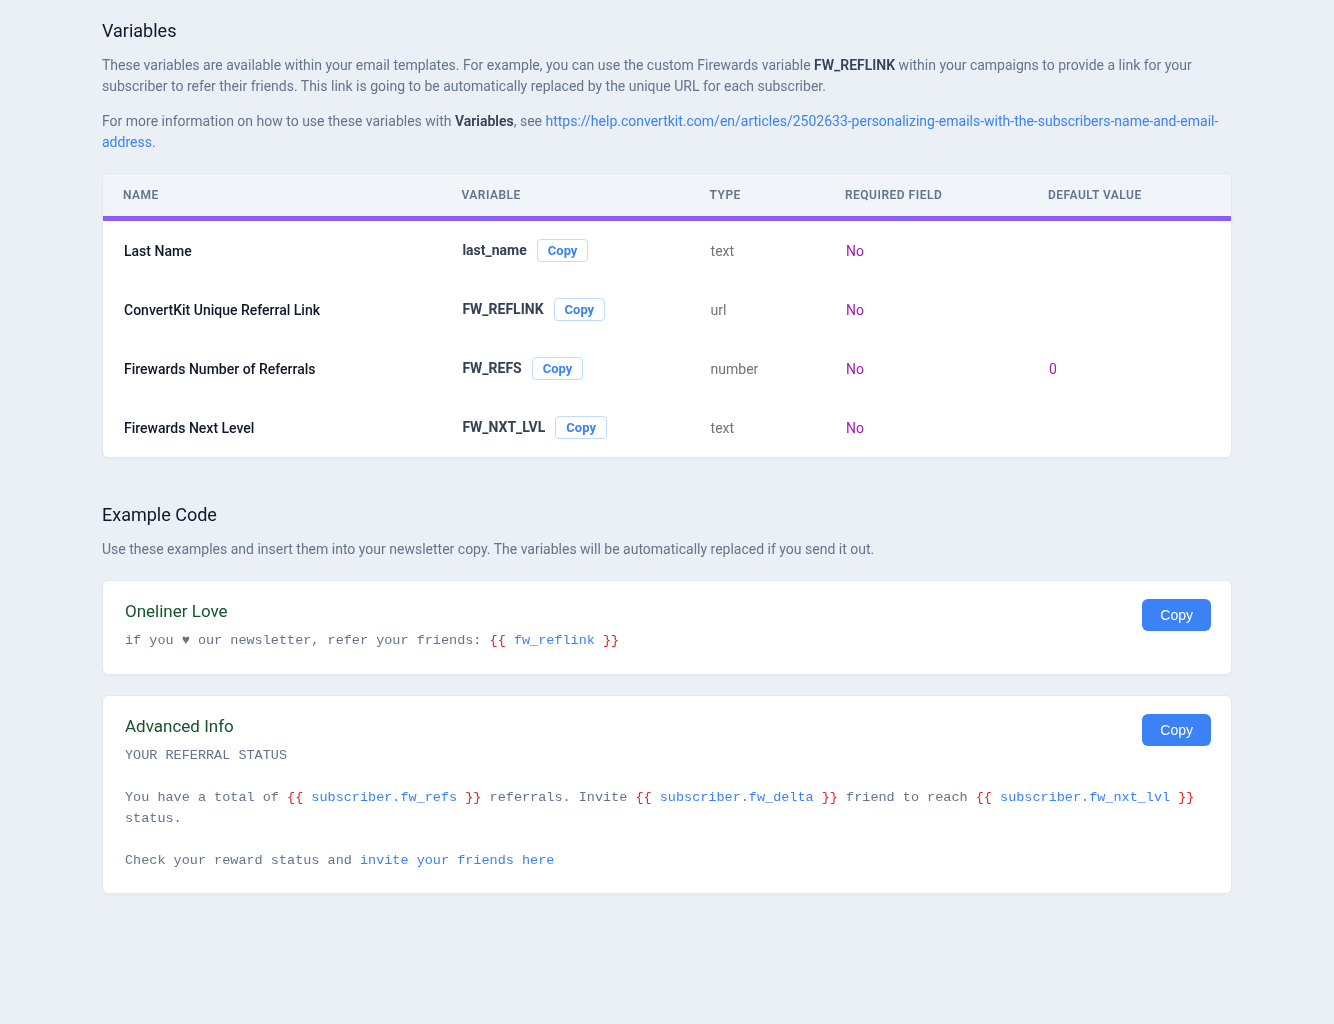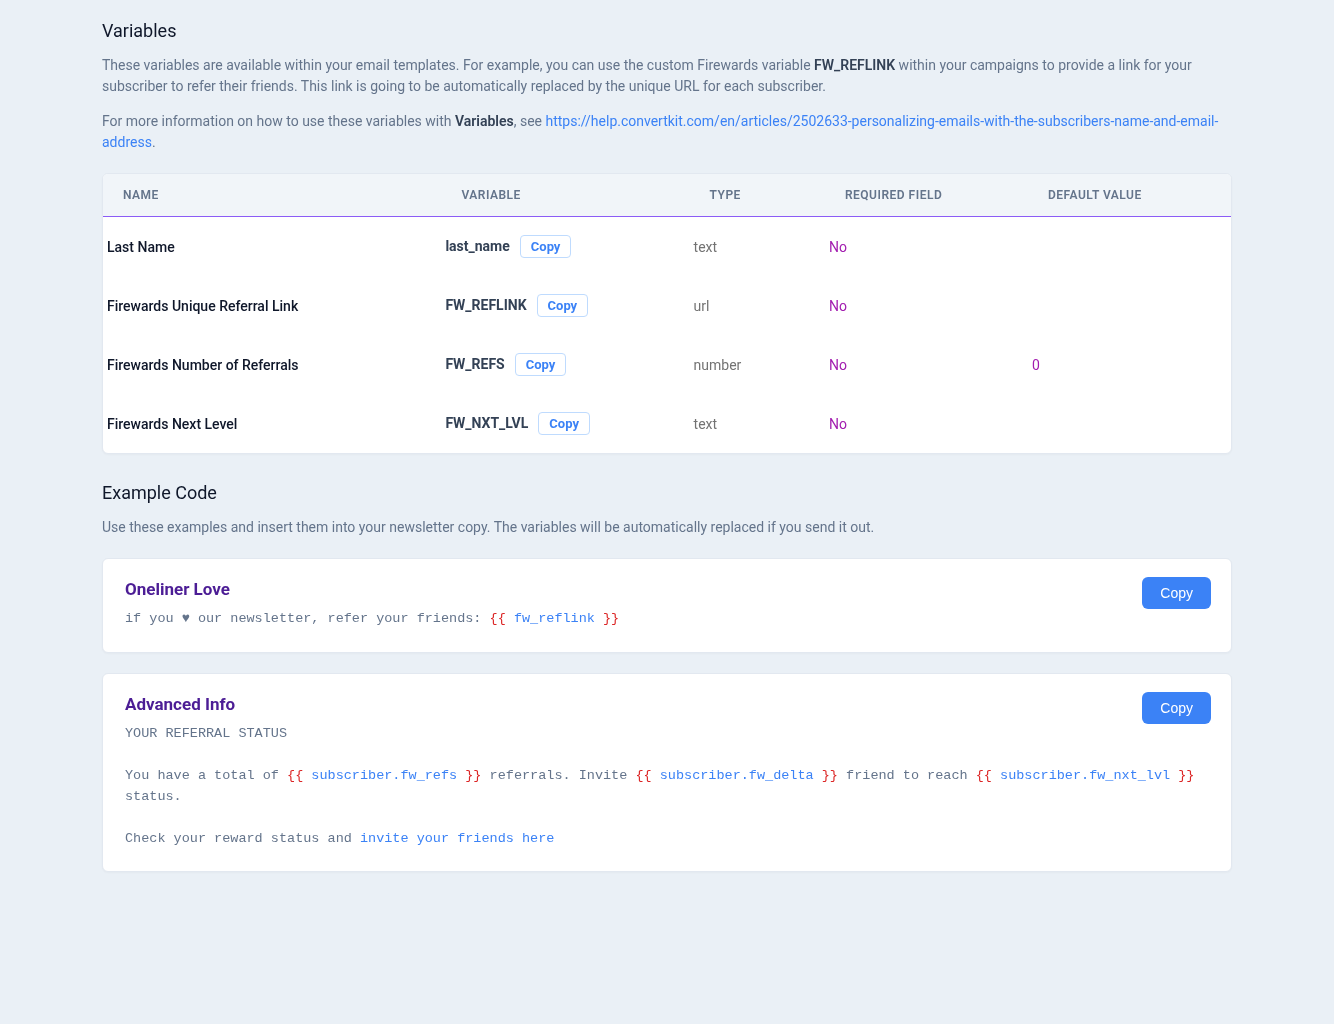--- a/index.html
+++ b/index.html
@@ -42,59 +42,59 @@
   }
   table { width: 100%; border-collapse: collapse; }
   thead th {
     background: #f1f5f9;
     color: #64748b;
     font-size: 12px;
     font-weight: 600;
     letter-spacing: 0.5px;
     text-align: left;
     padding: 14px 20px;
-    border-bottom: 1px solid #8b5cf6;
+    border-bottom: 5px solid #8b5cf6;
   }
   tbody td {
-    padding: 18px 4px;
+    padding: 18px 21px;
     font-size: 14px;
     vertical-align: middle;
   }
   td.name-cell { color: #0f172a; font-weight: 500; }
   td.var-cell { color: #334155; font-weight: bold; }
   td.type-cell { color: #737373; }
   td.req-cell, td.def-cell { color: #a21caf; }
 
   .copy-chip {
     display: inline-block;
     color: #3b82f6;
     border: 1px solid #bfdbfe;
     border-radius: 4px;
     font-size: 13px;
     padding: 3px 10px;
     margin-left: 10px;
     background: #fff;
     cursor: pointer;
   }
 
-  .section-gap { margin-top: 28px; }
+  .section-gap { margin-top: 46px; }
 
   .example-card {
     background: #fff;
     border: 1px solid #e2e8f0;
     border-radius: 6px;
     padding: 20px 22px 22px 22px;
     margin-top: 20px;
     position: relative;
     box-shadow: 0 1px 2px rgba(0,0,0,0.03);
   }
   .example-card h3 {
     font-size: 17px;
-    font-weight: 700;
-    color: #4c1d95;
+    font-weight: 400;
+    color: #14532d;
     margin: 0 0 10px 0;
   }
   .example-card .copy-btn {
     position: absolute;
     top: 18px;
     right: 20px;
     background: #3b82f6;
     color: #fff;
     border: none;
     border-radius: 6px;
@@ -148,21 +148,21 @@
       </thead>
       <tbody id="var-tbody">
           <tr>
             <td class="name-cell">Last Name</td>
             <td class="var-cell"><span>last_name</span><span class="copy-chip">Copy</span></td>
             <td class="type-cell">text</td>
             <td class="req-cell">No</td>
             <td class="def-cell"></td>
           </tr>
           <tr>
-            <td class="name-cell">Firewards Unique Referral Link</td>
+            <td class="name-cell">ConvertKit Unique Referral Link</td>
             <td class="var-cell"><span>FW_REFLINK</span><span class="copy-chip">Copy</span></td>
             <td class="type-cell">url</td>
             <td class="req-cell">No</td>
             <td class="def-cell"></td>
           </tr>
           <tr>
             <td class="name-cell">Firewards Number of Referrals</td>
             <td class="var-cell"><span>FW_REFS</span><span class="copy-chip">Copy</span></td>
             <td class="type-cell">number</td>
             <td class="req-cell">No</td>

